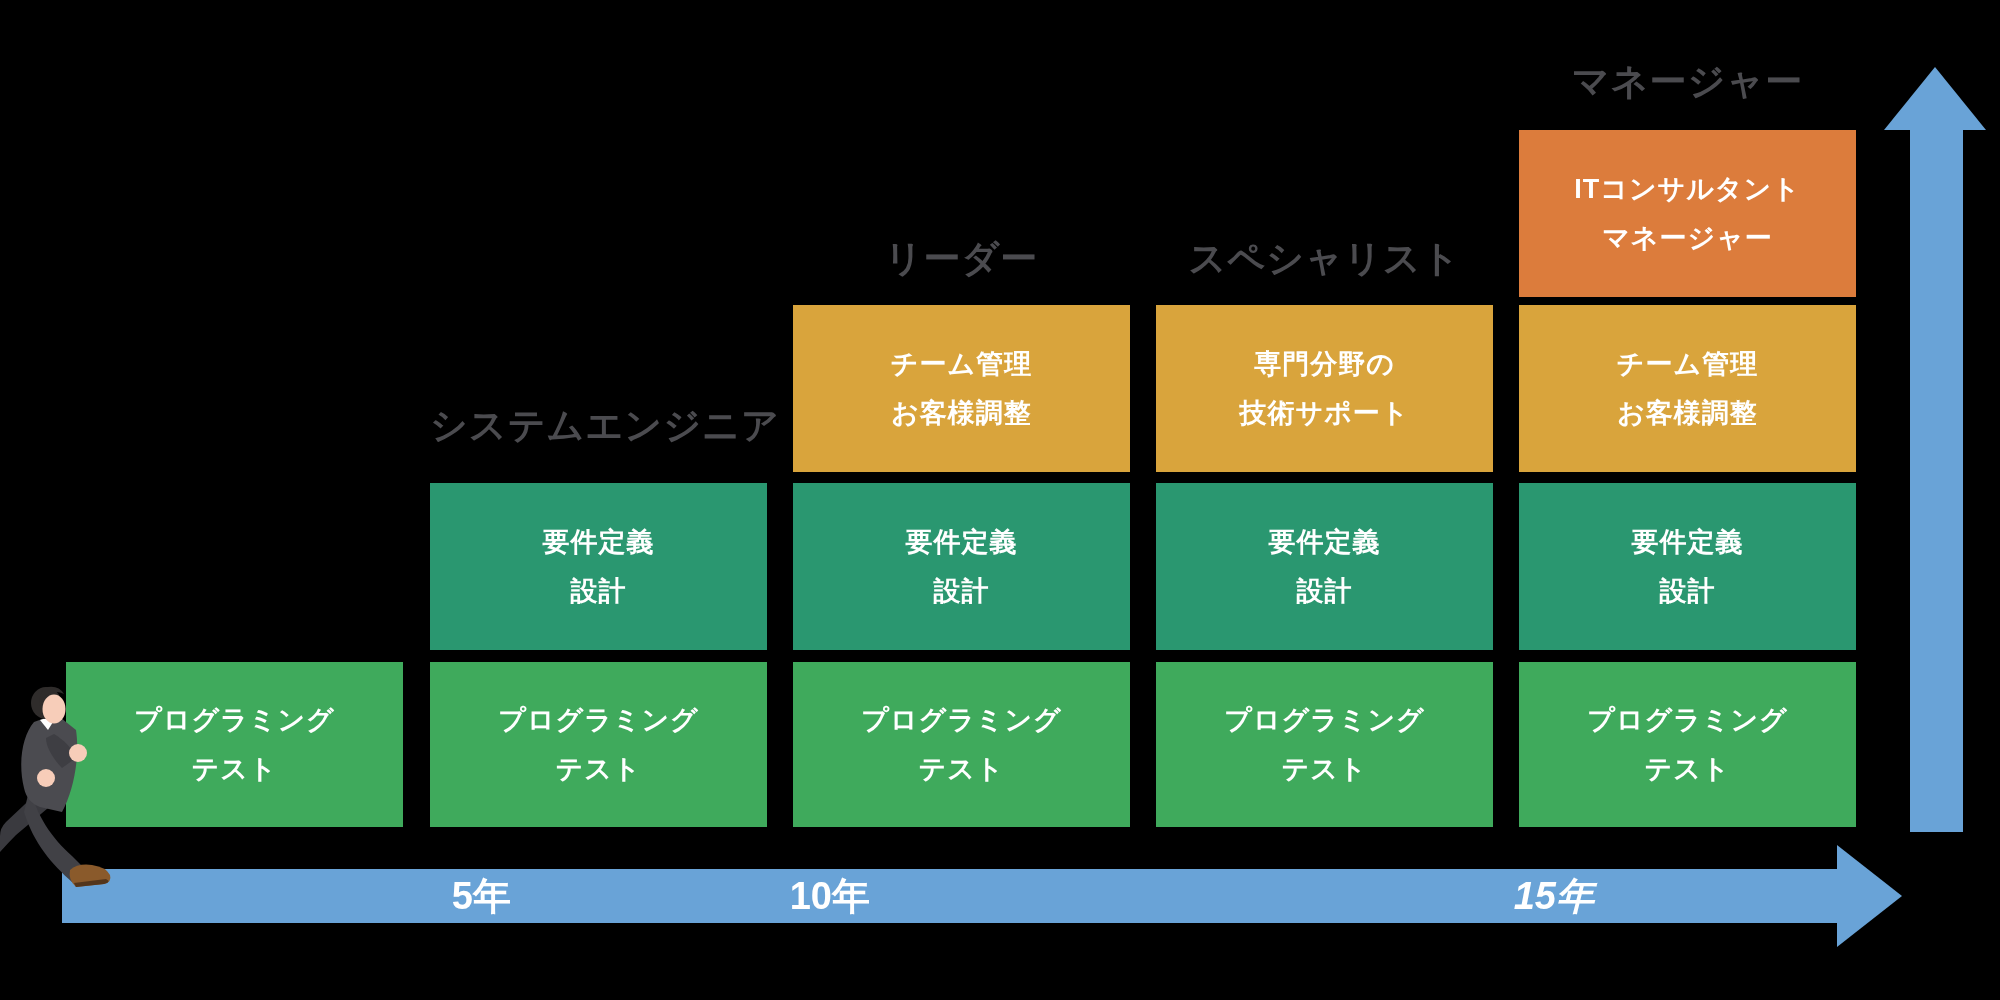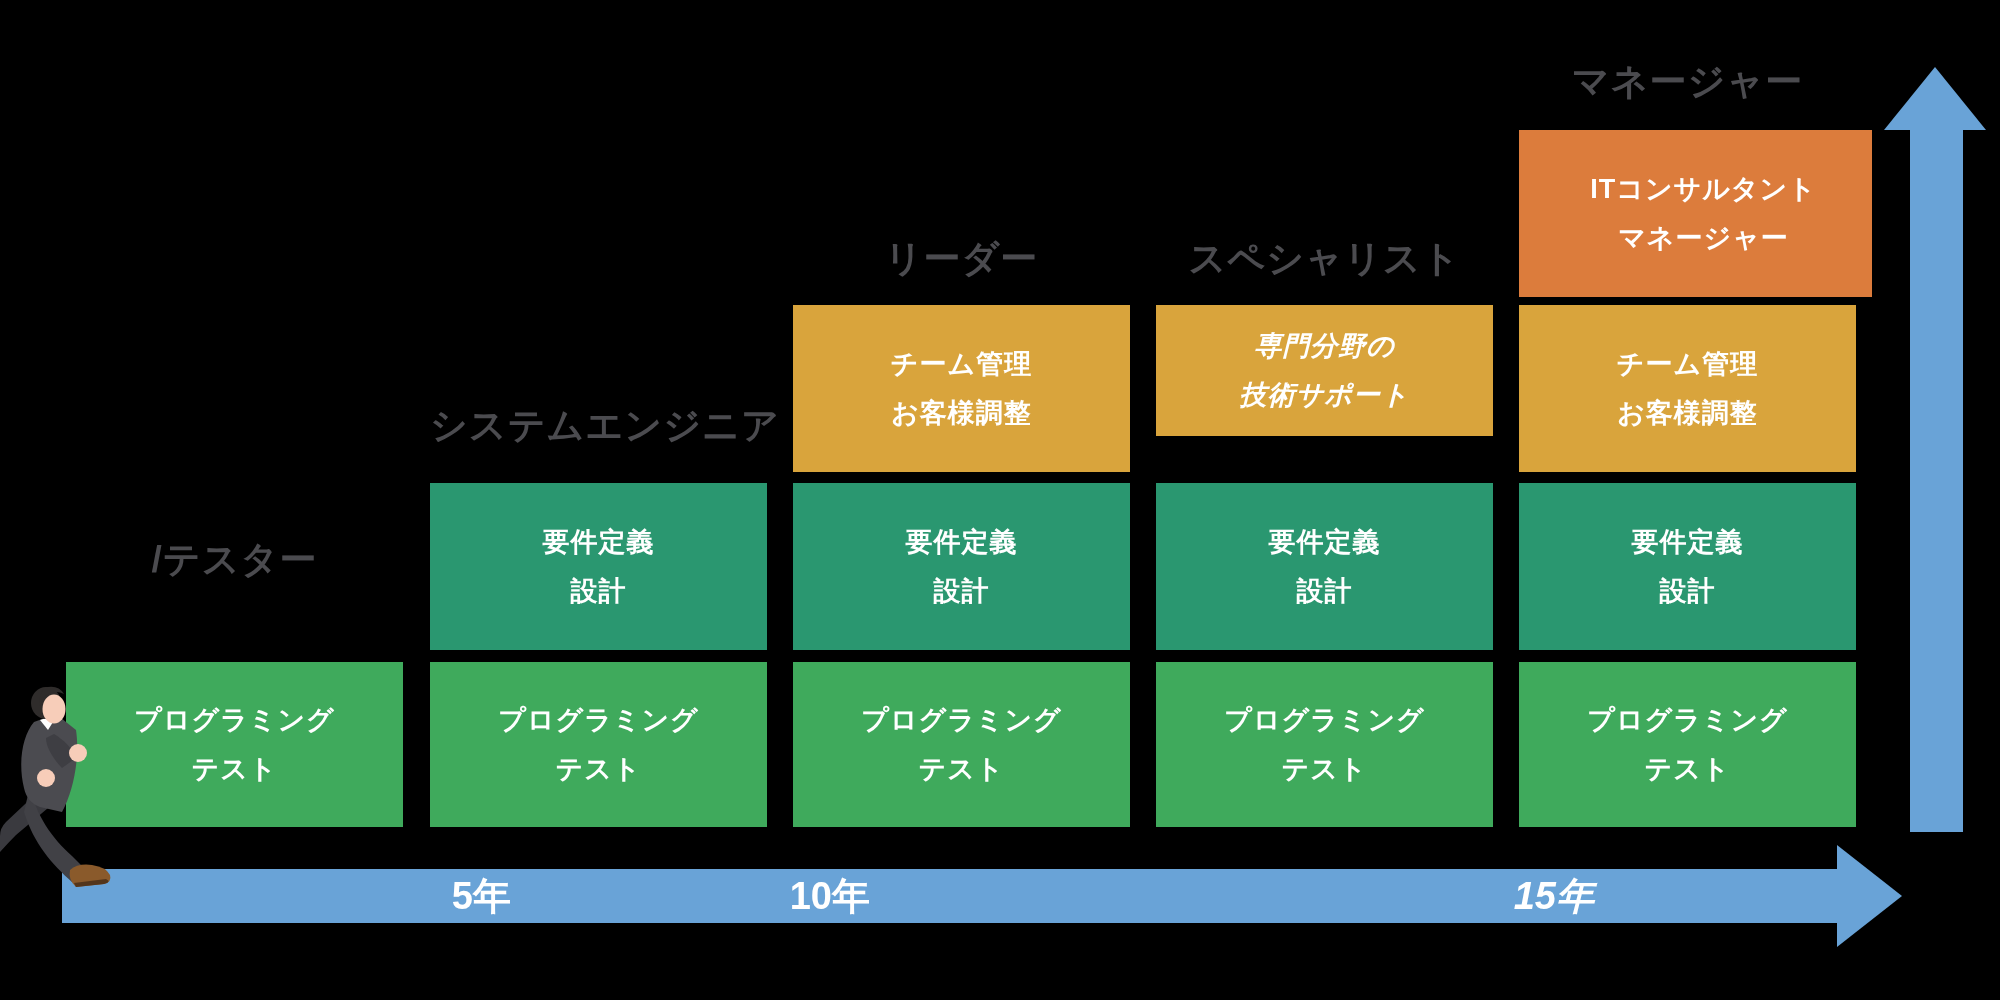--- a/index.html
+++ b/index.html
@@ -44,21 +44,20 @@
     color:var(--text-white,#FFFFFF);font-size:38px;font-weight:bold;line-height:48px;
   }
   .person{position:absolute;left:0;top:686px;width:118px;height:210px;z-index:5;}
 </style>
 </head>
 <body>
 
 <div class="canvas">
 
   <div class="stage-label" style="left:66px;top:531px;">
-    <div>/テスター</div>
   </div>
   <div class="stage-label" style="left:793px;top:230px;">リーダー</div>
   <div class="stage-label" style="left:430px;top:397px;">システムエンジニア</div>
   <div class="stage-label" style="left:1156px;top:230px;">スペシャリスト</div>
   <div class="stage-label" style="left:1519px;top:53px;">マネージャー</div>
 
   <div class="block c-lgreen" style="left:66px;top:662px;height:165px;">
     <div>プログラミング</div>
     <div>テスト</div>
   </div>
@@ -78,34 +77,34 @@
   </div>
   <div class="block c-dgreen" style="left:793px;top:483px;height:167px;">
     <div>要件定義</div>
     <div>設計</div>
   </div>
   <div class="block c-lgreen" style="left:793px;top:662px;height:165px;">
     <div>プログラミング</div>
     <div>テスト</div>
   </div>
 
-  <div class="block c-yellow" style="left:1156px;top:305px;height:131px;font-style:italic;">
+  <div class="block c-yellow" style="left:1156px;top:305px;height:167px;">
     <div>専門分野の</div>
     <div>技術サポート</div>
   </div>
   <div class="block c-dgreen" style="left:1156px;top:483px;height:167px;">
     <div>要件定義</div>
     <div>設計</div>
   </div>
   <div class="block c-lgreen" style="left:1156px;top:662px;height:165px;">
     <div>プログラミング</div>
     <div>テスト</div>
   </div>
 
-  <div class="block c-orange" style="left:1519px;top:130px;height:167px;padding-left:16px;">
+  <div class="block c-orange" style="left:1519px;top:130px;height:167px;">
     <div>ITコンサルタント</div>
     <div>マネージャー</div>
   </div>
   <div class="block c-yellow" style="left:1519px;top:305px;height:167px;">
     <div>チーム管理</div>
     <div>お客様調整</div>
   </div>
   <div class="block c-dgreen" style="left:1519px;top:483px;height:167px;">
     <div>要件定義</div>
     <div>設計</div>

